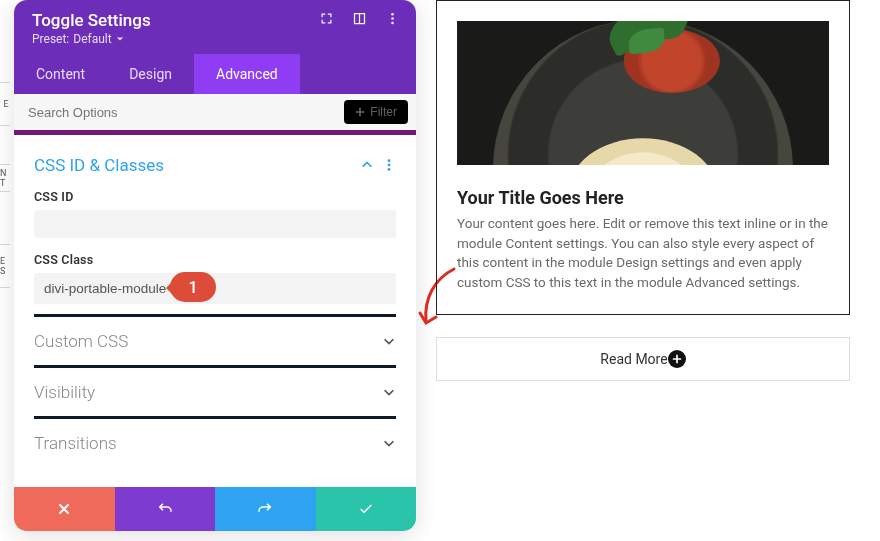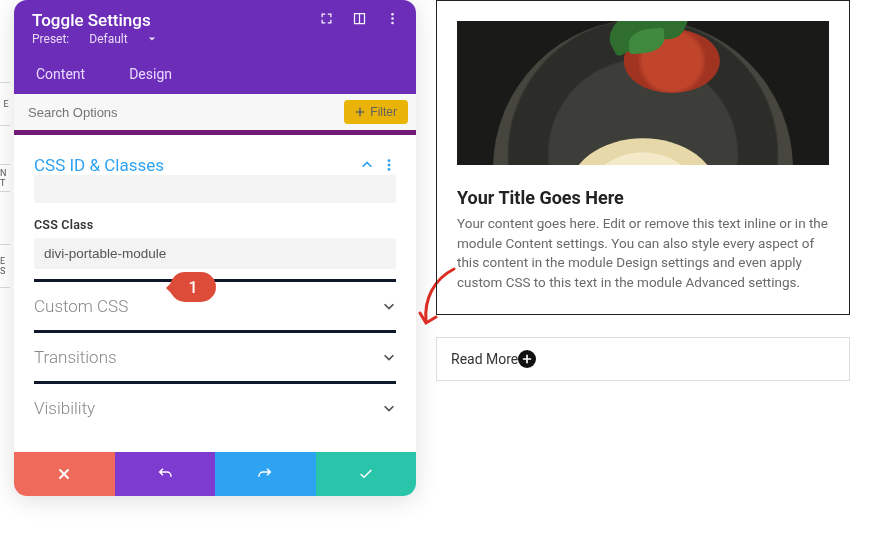--- a/index.html
+++ b/index.html
@@ -12,30 +12,30 @@
   .sliver.s3 { top: 244px; height: 44px; }
 
   
   .panel { position: absolute; left: 14px; top: 0; width: 402px; background: #fff; border-radius: 13px; box-shadow: 0 4px 24px rgba(0,0,0,0.13); overflow: hidden; }
   .panel-hdr { background: #6c2eb9; color: #fff; padding: 10px 16px 8px 18px; display:flex; flex-direction:column; }
   .hdr-row { display:flex; align-items:center; justify-content:space-between; }
   .hdr-title { font-size: 17px; font-weight: 500; }
   .hdr-icons { display:flex; gap: 18px; }
   .hdr-icons svg { width: 15px; height: 15px; fill:#fff; opacity:.95; }
   .hdr-icons .icon-btn { background:none; border:none; cursor:pointer; padding:0; }
-  .preset { font-size: 12px; color: #e7d9f6; margin-top: 2px; display:flex; align-items:center; gap:20px; }
+  .preset { font-size: 12px; color: #e7d9f6; margin-top: 2px; display:flex; align-items:center; gap:4px; }
   .preset svg { width:8px; height:8px; fill:#e7d9f6; }
 
   .tabs { background: #6c2eb9; display:flex; }
   .tab { color:#ead9ff; font-size:14px; padding: 12px 22px; cursor:pointer; }
   .tab.active { background:#8E3DF2; color:#fff; }
 
   .subbar { display:flex; align-items:center; background:#f7f7f7; border-bottom:5px solid #701a75; }
   .search { flex:1; border:none; background:transparent; padding: 10px 14px; font-size:13px; color:#888; outline:none; }
-  .filter-btn { border:none; background:#eab308; margin:6px 8px 6px 0; border-radius:4px; padding: 5px 11px; font-size:12px; color:#616161; cursor:pointer; display:flex; gap:5px; align-items:center;}
+  .filter-btn { border:none; background:#000000; margin:6px 8px 6px 0; border-radius:4px; padding: 5px 11px; font-size:12px; color:#616161; cursor:pointer; display:flex; gap:5px; align-items:center;}
   .filter-btn svg{width:10px;height:10px;stroke:#616161;stroke-width:2;fill:none;}
 
   .body { padding: 6px 20px 20px 20px; }
   .sect { padding: 14px 0 10px 0; }
   .sect.collapsed { border-top:3px solid #0f172a; padding: 14px 0; display:flex; align-items:center; justify-content:space-between;}
   .sect-title-open { color:#2ea3f2; font-size:17px; font-weight:400; display:flex; align-items:center; justify-content:space-between;}
   .sect-ctrls { display:flex; align-items:center; gap:8px;}
   .sect-ctrls svg{width:14px;height:14px;}
   .chev-up { stroke:#2ea3f2; stroke-width:2; fill:none;}
   .dots-v { fill:#2ea3f2;}
@@ -71,21 +71,21 @@
   .basil1,.basil2,.basil3{position:absolute;background:#2f6e2f;border-radius:60% 10% 60% 10%;}
   .basil1{width:52px;height:34px;left:50%;top:-6px;transform:translateX(-70%) rotate(-28deg);}
   .basil2{width:46px;height:30px;left:50%;top:-10px;transform:translateX(-10%) rotate(24deg);}
   .basil3{width:36px;height:24px;left:50%;top:10px;transform:translateX(-40%) rotate(-4deg);background:#3f8a3f;}
   .card h3{font-size:18px; color:#222; font-weight:700; margin-top:22px;}
   .card p{font-size:13.5px; color:#6a6a6a; line-height:1.45; margin-top:6px;}
 
   .arrow { position:absolute; left:416px; top:263px; width:44px;height:66px;}
   .arrow svg{width:44px;height:66px;stroke:#db2d23;stroke-width:3;fill:none;stroke-linecap:round;}
 
-  .readmore { margin-top:22px; border:1px solid #ddd; padding: 12px 14px; display:flex; align-items:center; justify-content:flex-start; font-size:14px; color:#333;}
+  .readmore { margin-top:22px; border:1px solid #ddd; padding: 12px 14px; display:flex; align-items:center; justify-content:center; font-size:14px; color:#333;}
   .plus-circ{width:18px;height:18px;border-radius:50%;background:#111;display:flex;align-items:center;justify-content:center;}
   .plus-circ svg{width:10px;height:10px;stroke:#fff;stroke-width:2;}
 </style>
 </head>
 <body>
 
 <div class="sliver s1">E</div>
 <div class="sliver s2">N T</div>
 <div class="sliver s3">E S</div>
 
@@ -113,20 +113,21 @@
       <span>Default</span>
       <svg viewBox="0 0 10 10">
           <path d="M1 3l4 4 4-4z"></path>
         </svg>
     </div>
   </div>
 
   <div class="tabs">
     <div class="tab">Content</div>
     <div class="tab">Design</div>
+    <div class="tab active">Advanced</div>
   </div>
 
   <div class="subbar">
     <input class="search" placeholder="Search Options" style="">
     <button class="filter-btn">
       <svg viewBox="0 0 12 12">
           <path d="M6 1v10M1 6h10"></path>
         </svg>
       <span>Filter</span>
     </button>
@@ -142,40 +143,41 @@
               <path d="M3 10l5-5 5 5"></path>
             </svg>
           <svg class="dots-v" viewBox="0 0 16 16">
               <circle cx="8" cy="3" r="1.6"></circle>
               <circle cx="8" cy="8" r="1.6"></circle>
               <circle cx="8" cy="13" r="1.6"></circle>
             </svg>
         </span>
       </div>
 
+      <div class="field-label">CSS ID</div>
       <input class="field-input tall" value="" style="">
 
       <div class="field-label">CSS Class</div>
       <input class="field-input" value="divi-portable-module" style="">
     </div>
 
     <div class="sect collapsed">
       <span class="sect-title-closed">Custom CSS</span>
       <svg class="chev-down" viewBox="0 0 16 16">
           <path d="M3 6l5 5 5-5"></path>
         </svg>
     </div>
     <div class="sect collapsed">
-      <span class="sect-title-closed">Transitions</span>
+      <span class="sect-title-closed">Visibility</span>
       <svg class="chev-down" viewBox="0 0 16 16">
           <path d="M3 6l5 5 5-5"></path>
         </svg>
     </div>
     <div class="sect collapsed">
-      <span class="sect-title-closed">Visibility</span>
+      <span class="sect-title-closed">Transitions</span>
       <svg class="chev-down" viewBox="0 0 16 16">
           <path d="M3 6l5 5 5-5"></path>
         </svg>
     </div>
 
   </div>
 
   <div class="footer">
     <button class="fbtn-cancel">
         <svg viewBox="0 0 24 24">

